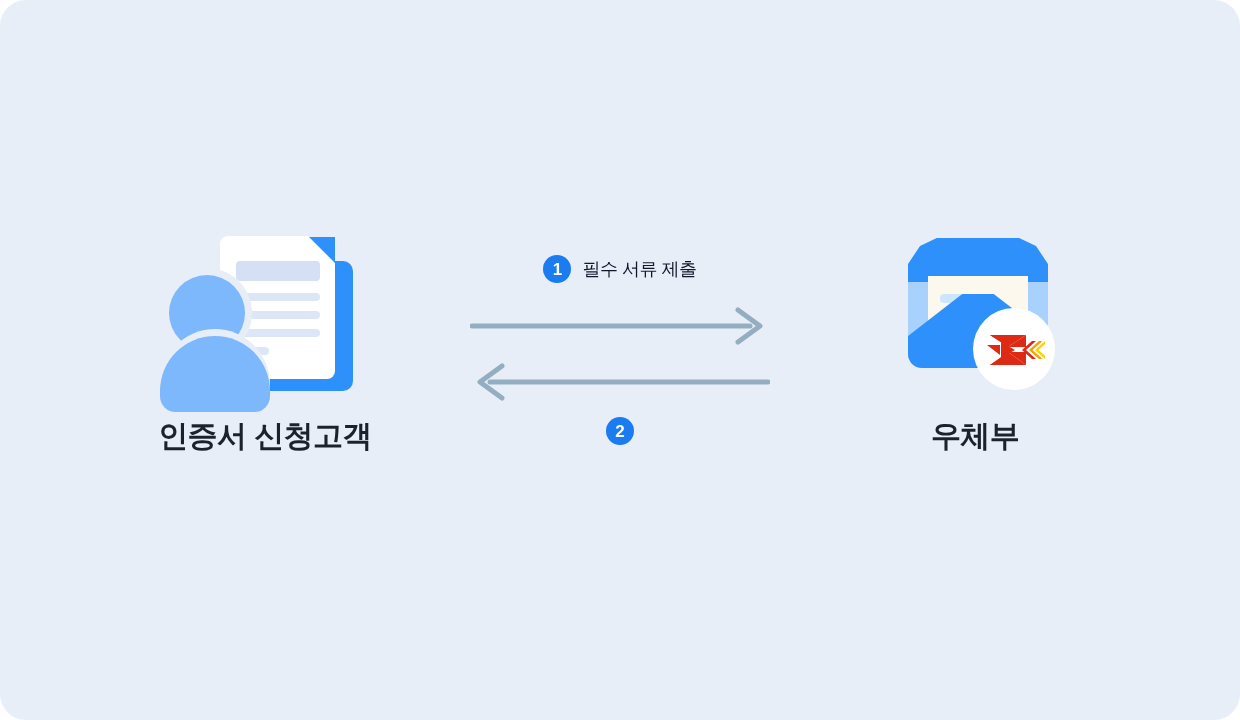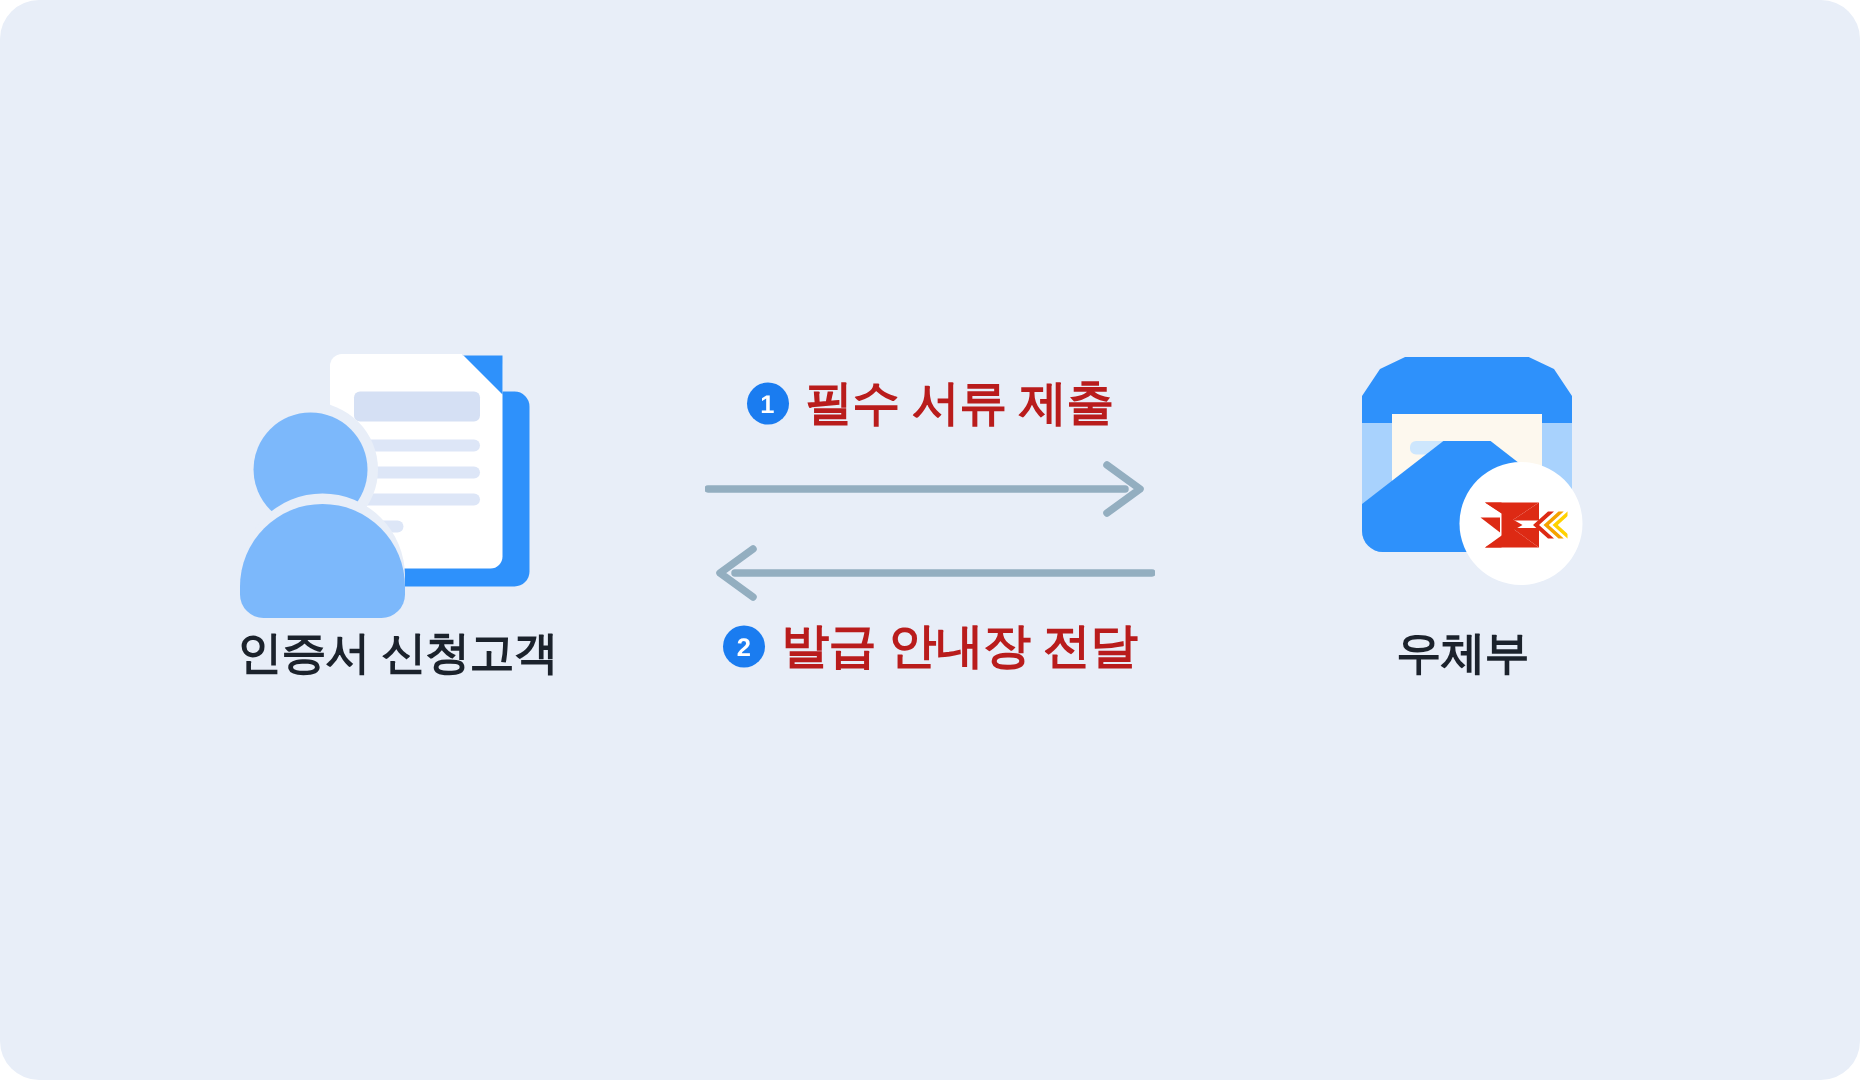--- a/index.html
+++ b/index.html
@@ -205,23 +205,23 @@
     color: #ffffff;
     font-size: 17px;
     font-weight: 700;
     display: flex;
     align-items: center;
     justify-content: center;
     line-height: 1;
     flex: 0 0 auto;
   }
   .step-text {
-    font-size: 32px;
-    font-weight: 700;
-    color: #b91c1c;
+    font-size: 18px;
+    font-weight: 400;
+    color: #0f172a;
     letter-spacing: -0.5px;
     white-space: nowrap;
   }
   .arrow-row {
     height: 60px;
     display: flex;
     align-items: center;
     justify-content: center;
   }
   .arrow-row.top    { margin-top: 8px; }
@@ -265,21 +265,20 @@
 
     <div class="arrow-row bottom">
       <svg width="300" height="40" viewBox="0 0 300 40">
         <line x1="20" y1="20" x2="298" y2="20" stroke="#93aec0" stroke-width="5" stroke-linecap="round"></line>
         <polyline points="32,4 10,20 32,36" fill="none" stroke="#93aec0" stroke-width="5" stroke-linecap="round" stroke-linejoin="round"></polyline>
       </svg>
     </div>
 
     <div class="flow-step">
       <div class="step-badge">2</div>
-      <div class="step-text">발급 안내장 전달</div>
     </div>
 
   </div>
 
   <div class="node" id="node-postman">
     <div class="node-figure">
       <div class="env">
         <div class="env-backflap"></div>
         <div class="env-sides"></div>
         <div class="env-letter"></div>

